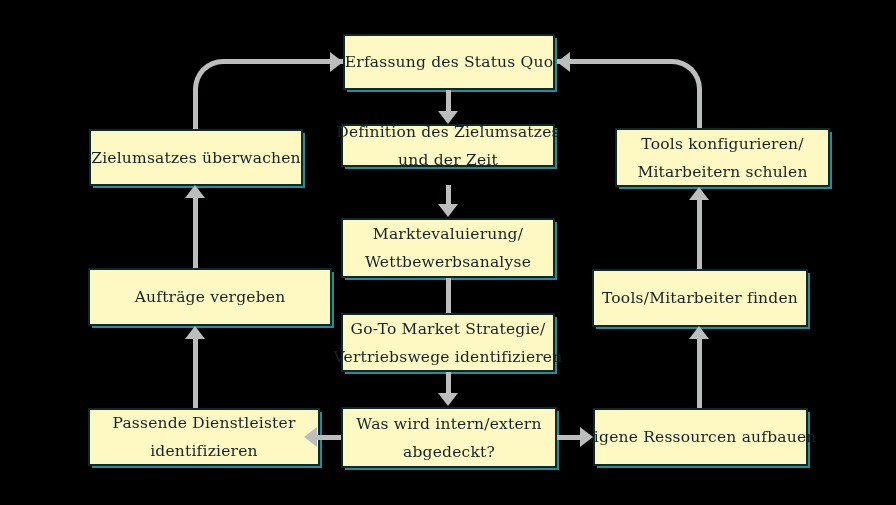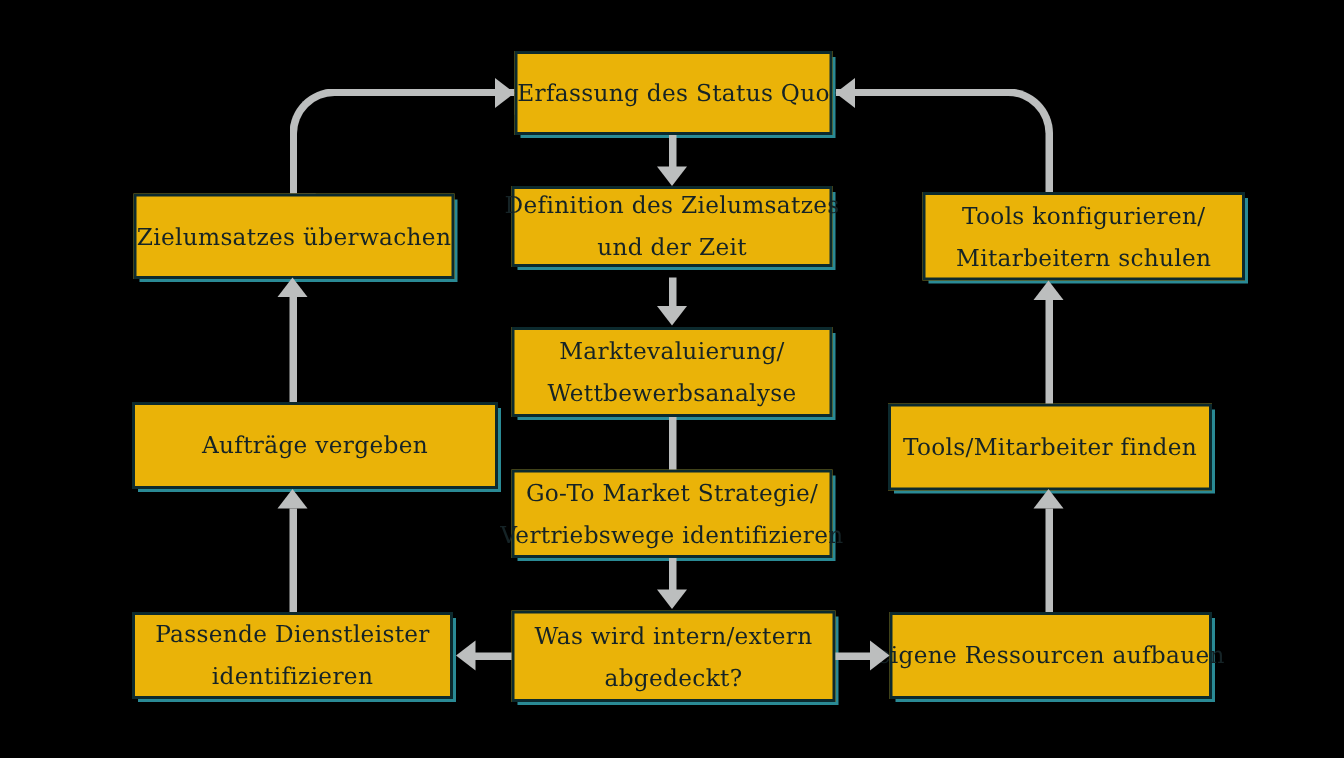--- a/index.html
+++ b/index.html
@@ -6,21 +6,21 @@
   .canvas{
     position:relative;
     width:896px;height:505px;
     background:#000000;
     font-family:"DejaVu Serif", serif;
     overflow:hidden;
   }
   .node{
     position:absolute;
     box-sizing:border-box;
-    background:#eab308;
+    background:#fef9c3;
     border:2px solid #0C2A2E;
     box-shadow:3px 3px 0 -1px rgba(47,153,165,0.9);
     color:#152326;
     display:flex;
     flex-direction:column;
     align-items:center;
     justify-content:center;
     text-align:center;
     font-size:15.5px;
     line-height:28px;
@@ -39,21 +39,21 @@
 </style>
 </head>
 <body>
 
 <div class="canvas">
 
   <div class="node" style="left:343px;top:34px;width:212px;height:56px">
     <span class="line">Erfassung des Status Quo</span>
   </div>
 
-  <div class="node" style="left:341px;top:124px;width:214px;height:54px">
+  <div class="node" style="left:341px;top:124px;width:214px;height:43px">
     <span class="line">Definition des Zielumsatzes</span>
     <span class="line">und der Zeit</span>
   </div>
 
   <div class="node" style="left:341px;top:313px;width:214px;height:59px">
     <span class="line">Go-To Market Strategie/</span>
     <span class="line">Vertriebswege identifizieren</span>
   </div>
 
   <div class="node" style="left:341px;top:218px;width:214px;height:60px">
@@ -67,21 +67,21 @@
   </div>
 
   <div class="node" style="left:89px;top:129px;width:214px;height:57px">
     <span class="line">Zielumsatzes überwachen</span>
   </div>
 
   <div class="node" style="left:88px;top:268px;width:244px;height:58px">
     <span class="line">Aufträge vergeben</span>
   </div>
 
-  <div class="node" style="left:88px;top:408px;width:214px;height:58px">
+  <div class="node" style="left:88px;top:408px;width:232px;height:58px">
     <span class="line">Passende Dienstleister</span>
     <span class="line">identifizieren</span>
   </div>
 
   <div class="node" style="left:615px;top:128px;width:215px;height:59px">
     <span class="line">Tools konfigurieren/</span>
     <span class="line">Mitarbeitern schulen</span>
   </div>
 
   <div class="node" style="left:592px;top:269px;width:216px;height:58px">

